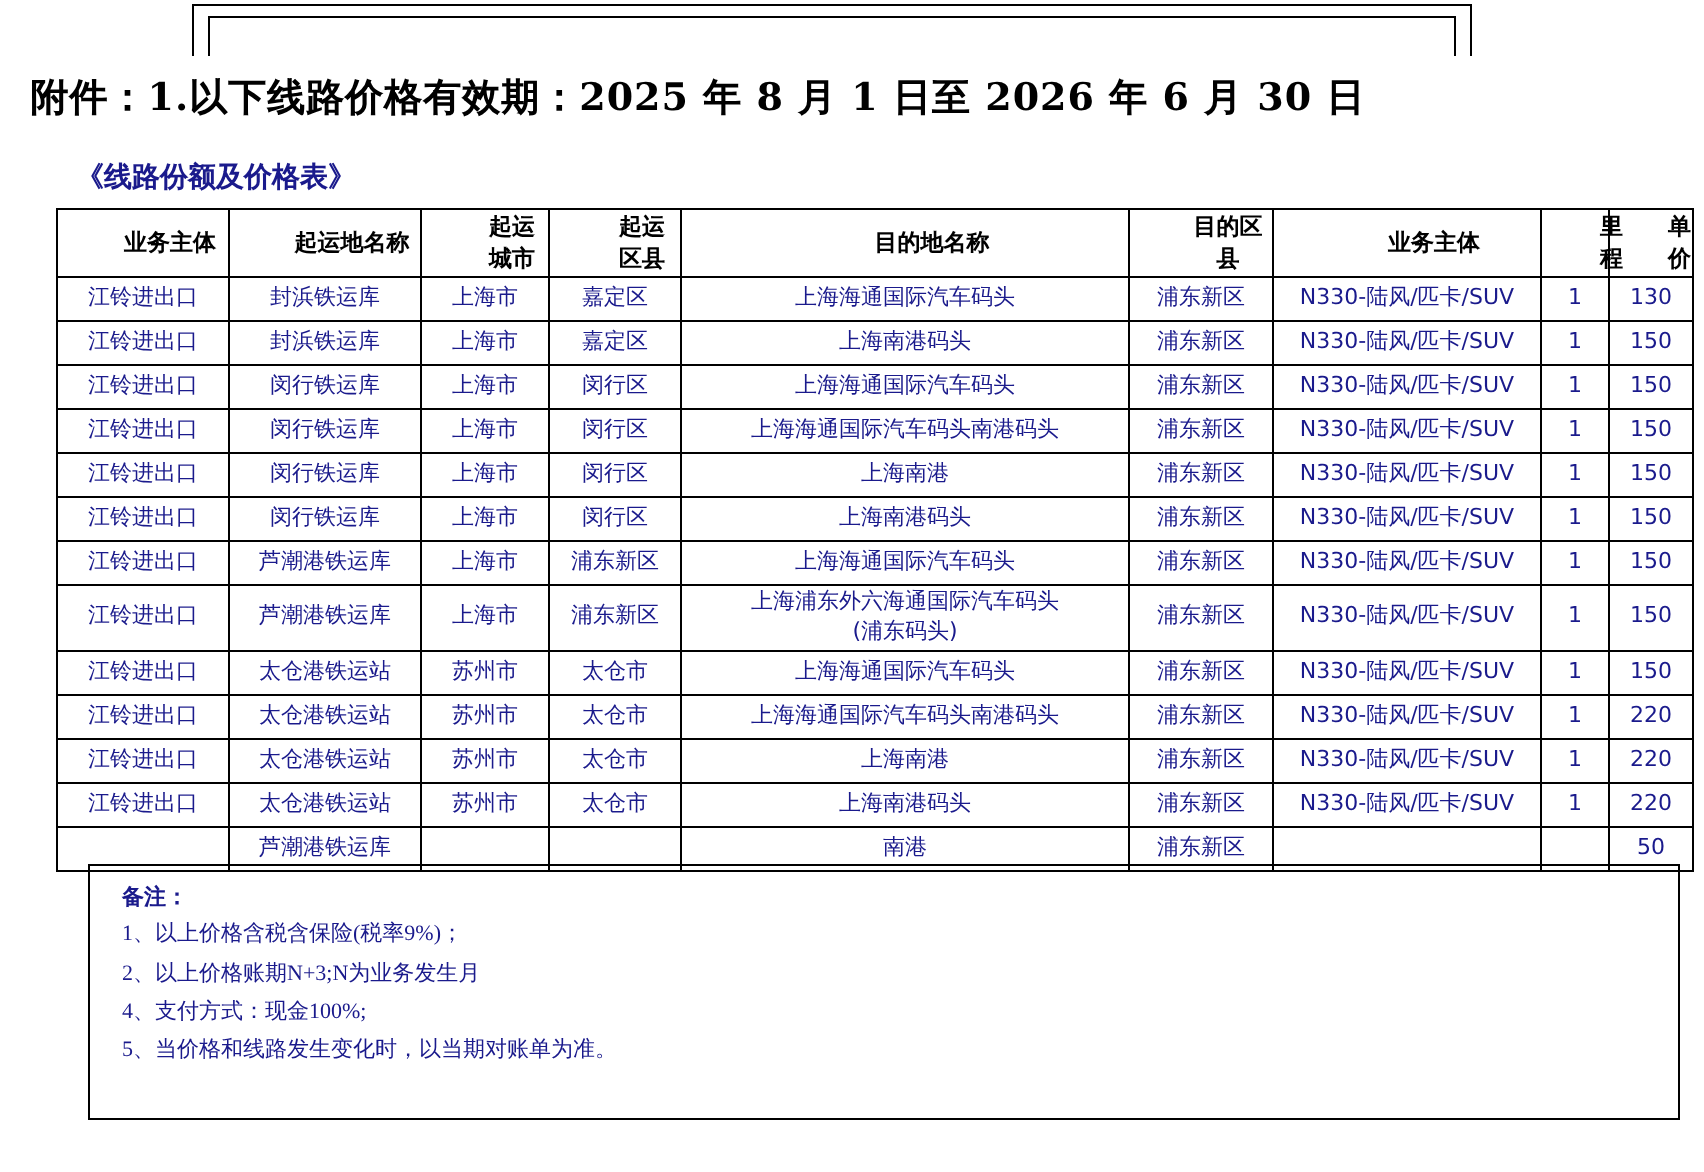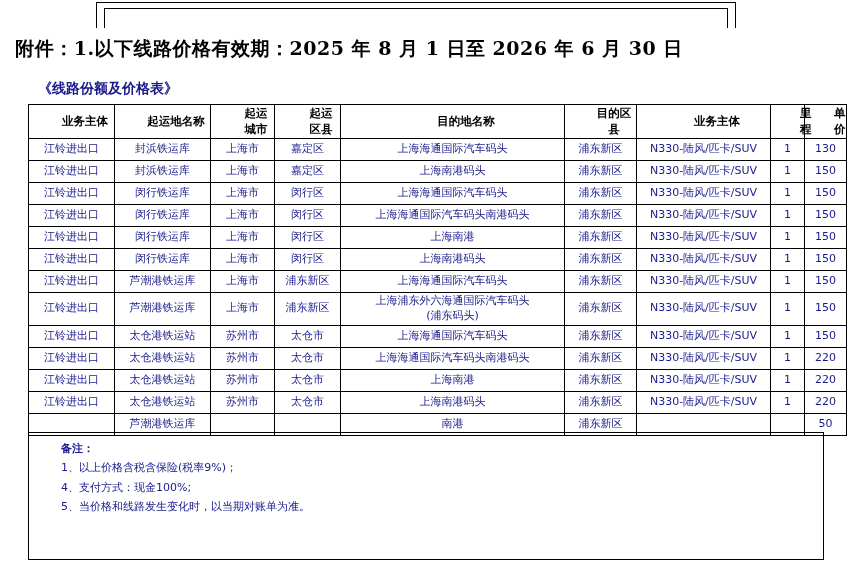--- a/index.html
+++ b/index.html
@@ -120,38 +120,39 @@
   .col-destdist { width: 72px; }
   .col-veh { width: 134px; }
   .col-mile { width: 34px; }
   .col-price { width: 42px; }
 
   .two-line {
     line-height: 1.4;
   }
   .notes {
     position: absolute;
-    left: 28px;
+    left: 44px;
     top: 432px;
     width: 796px;
     border: 1px solid #000000;
     box-sizing: border-box;
     height: 128px;
-    padding: 6px 10px 4px 26px;
+    padding: 6px 10px 4px 10px;
     font-size: 11px;
     color: #1a1a8c;
     line-height: 1.75;
   }
   .notes .note-head {
     font-weight: bold;
     margin-left: 6px;
   }
   .notes .note-line {
     margin-left: 6px;
     white-space: nowrap;
+    font-family: Liberation Serif, serif;
   }
   
   .handle-dots {
     display: inline-block;
     width: 7px;
     height: 10px;
     vertical-align: middle;
     margin: 0 1px;
     position: relative;
   }
@@ -342,17 +343,18 @@
           <td class="veh"></td>
           <td class="mile"></td>
           <td class="price">50</td>
         </tr>
       </tbody>
   </table>
 
   <div class="notes">
     <div class="note-head">备注：</div>
     <div class="note-line">1、以上价格含税含保险(税率9%)；</div>
+    <div class="note-line">2、以上价格账期N+3;N为业务发生月</div>
     <div class="note-line">4、支付方式：现金100%;</div>
     <div class="note-line">5、当价格和线路发生变化时，以当期对账单为准。</div>
   </div>
 
 </div>
 
 </body></html>

